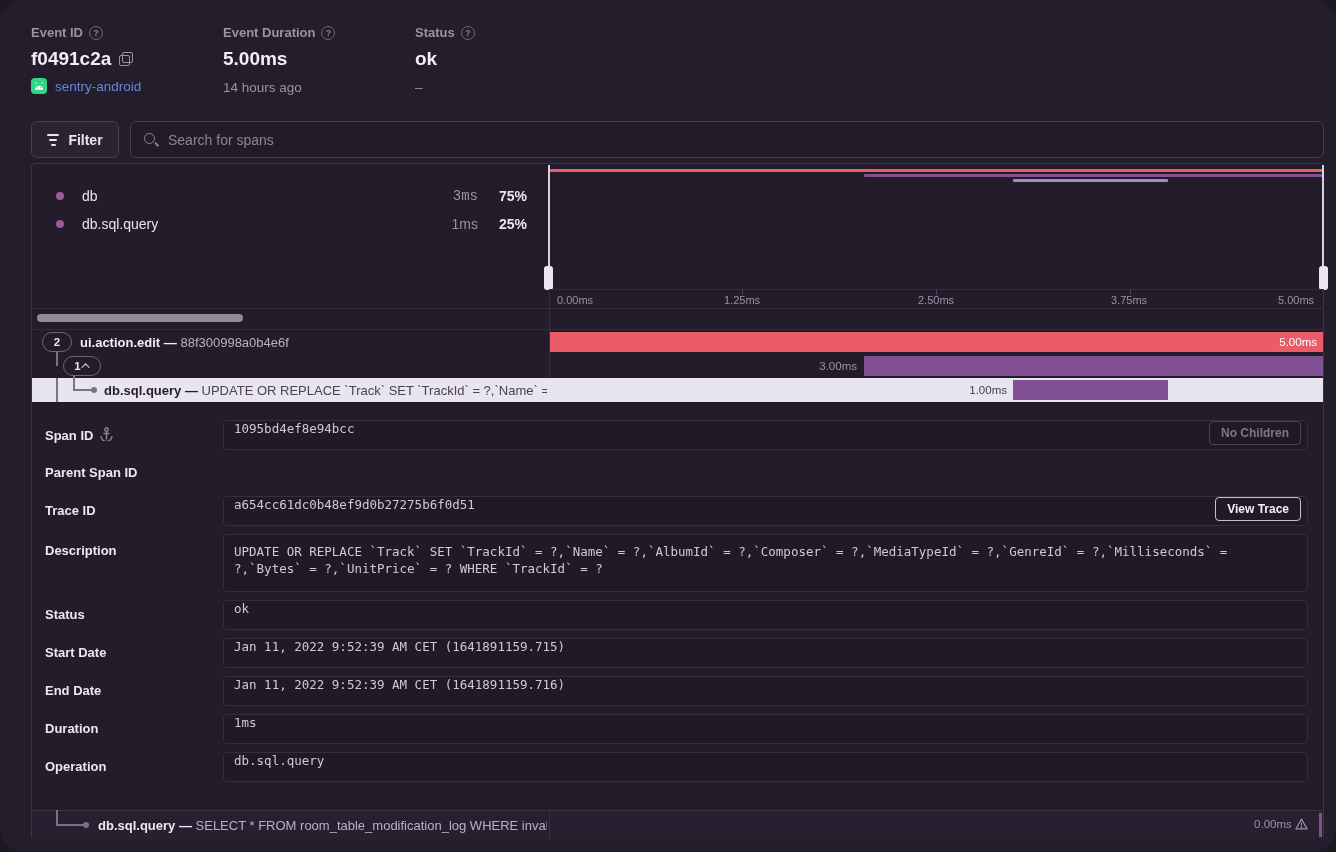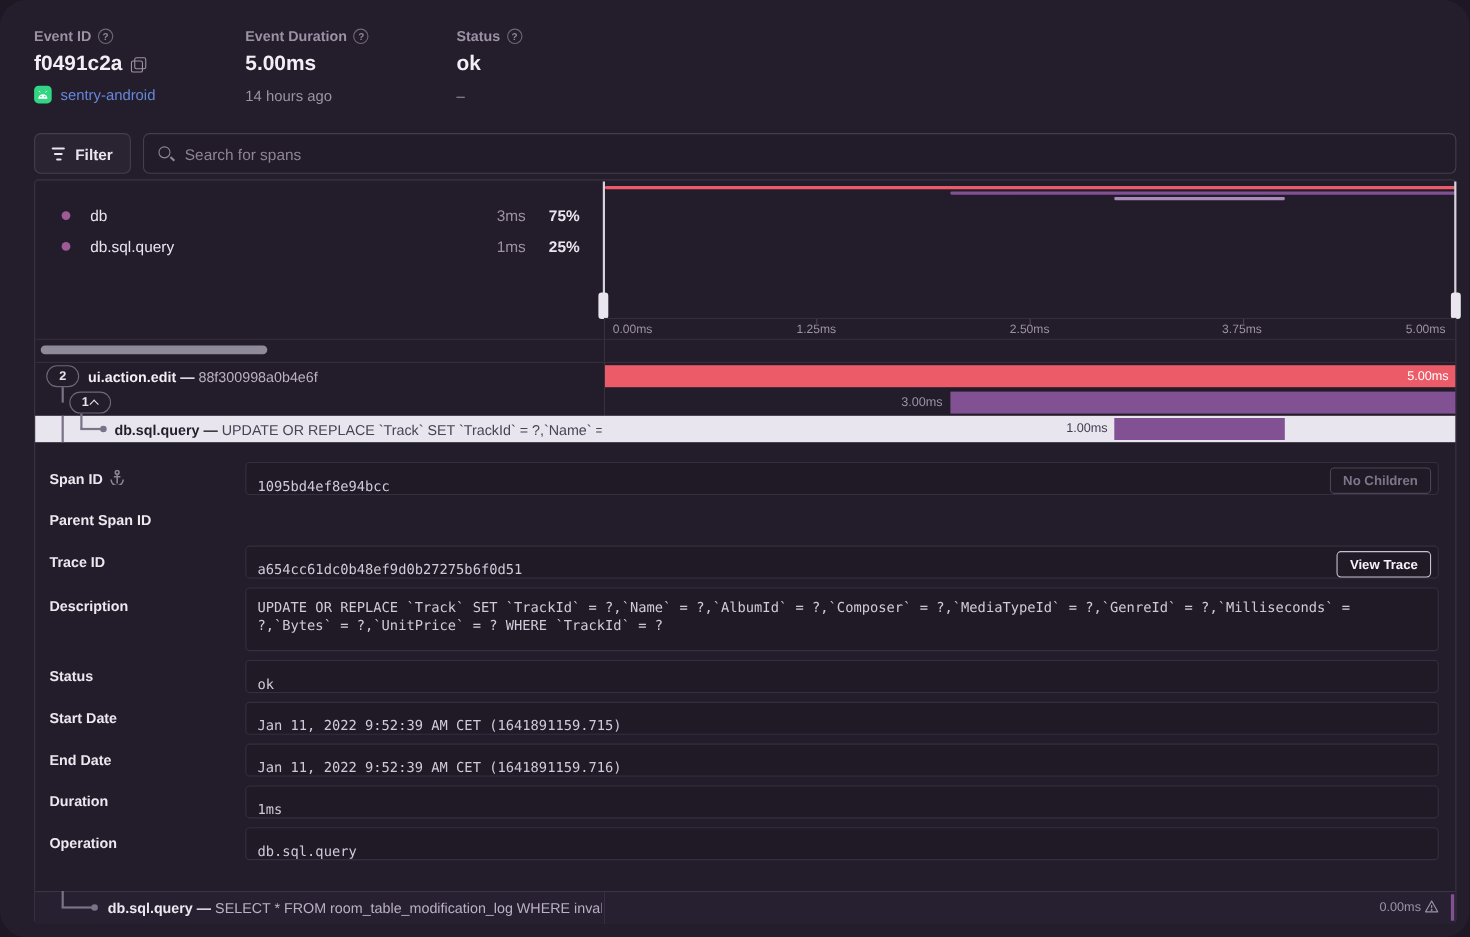--- a/index.html
+++ b/index.html
@@ -70,21 +70,21 @@
   .row-desc { color:#b9b1c3; font-weight:400;margin-top:41px; }
   .conn { position:absolute; background:#7a7286; }
   .conn-dot { position:absolute; width:6px; height:6px; border-radius:50%; background:#7a7286; }
   .span-bar { position:absolute; height:20px; }
   .bar-label { position:absolute; font-size:11.5px; line-height:20px; }
   .selected-row { left:32px; top:378px; width:1291px; height:24px; background:#e8e5ee; z-index:1; }
 
   
   .dt-label { position:absolute; left:45px; font-weight:700; font-size:13px; color:#ece8f0; display:flex; align-items:center; gap:7px; }
   .dt-box { position:absolute; left:223px; width:1085px; background:#201a27; border:1px solid #352e3e; border-radius:4px;
-            display:flex; align-items:flex-end; padding:0 10px; }
+            display:flex; align-items:flex-start; padding:0 10px; }
   .dt-value { font-size:12.5px; color:#d0c9d8; }
   .chip-btn { position:absolute; right:6px; border-radius:4px; padding:4px 11px; font-size:12px; font-weight:700; background:transparent; }
   .chip-disabled { border:1px solid #4a4353; color:#7d7589; }
   .chip-active { border:1px solid #c6c0cf; color:#f5f2f8; cursor:pointer; }
   .anchor-icon { color:#8d8496; }
 
   
   .bottom-row { left:32px; top:810px; width:1291px; height:30px; background:#272031; border-top:1px solid #3b3443; }
   .warn-icon { display:inline-block; vertical-align:-2px; }
 </style>
@@ -140,21 +140,21 @@
     <span class="search-icon"></span>
     <input class="search-input" placeholder="Search for spans" style="">
   </div>
 
   <div class="abs panel"></div>
 
   <div class="abs" style="left:56px; top:182px; width:480px;">
     <div class="legend-row">
       <span class="op-dot"></span>
       <span class="legend-op">db</span>
-      <span class="abs legend-dur" style="left:324px; width:98px;">3ms</span>
+      <span class="abs legend-dur" style="left:324px; width:98px;font-family:Liberation Mono, monospace;">3ms</span>
       <span class="abs legend-pct" style="left:431px; width:40px;">75%</span>
     </div>
     <div class="legend-row">
       <span class="op-dot"></span>
       <span class="legend-op">db.sql.query</span>
       <span class="abs legend-dur" style="left:324px; width:98px;">1ms</span>
       <span class="abs legend-pct" style="left:431px; width:40px;">25%</span>
     </div>
   </div>
 

